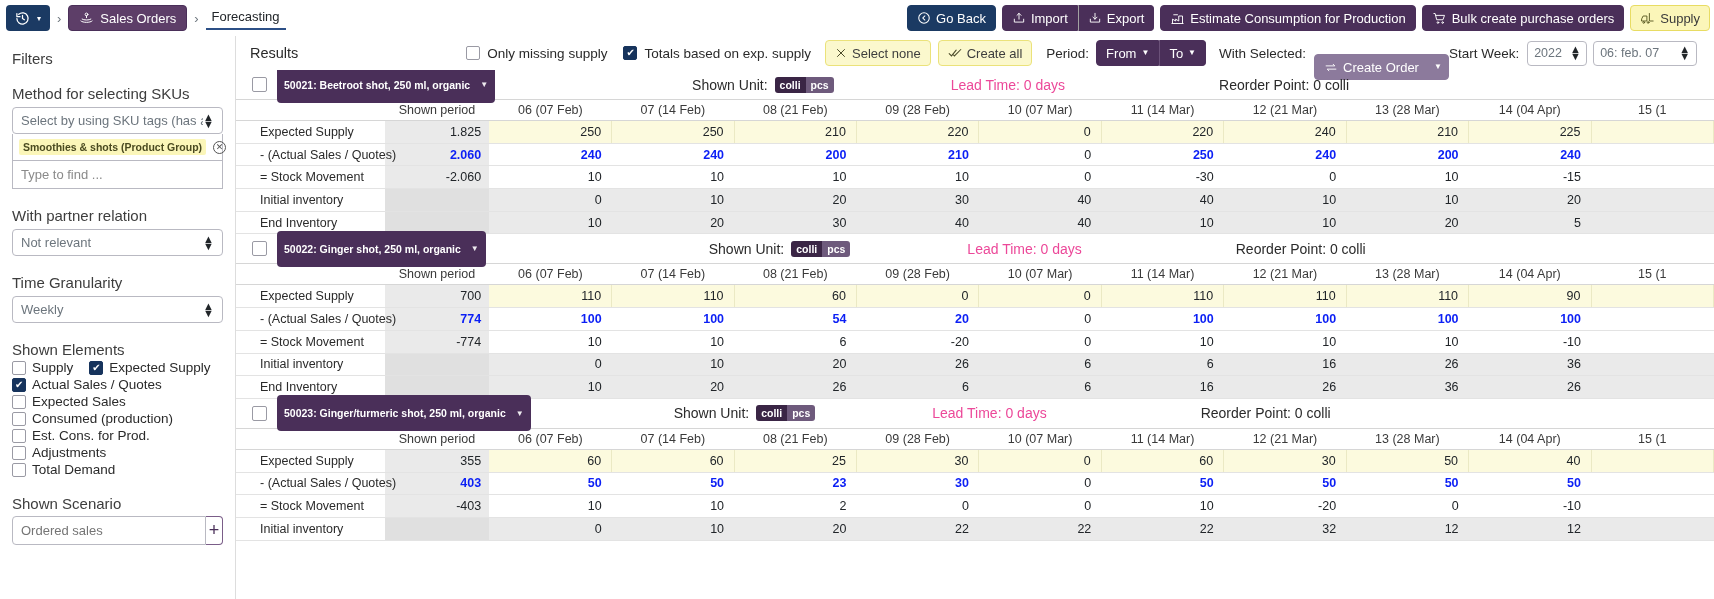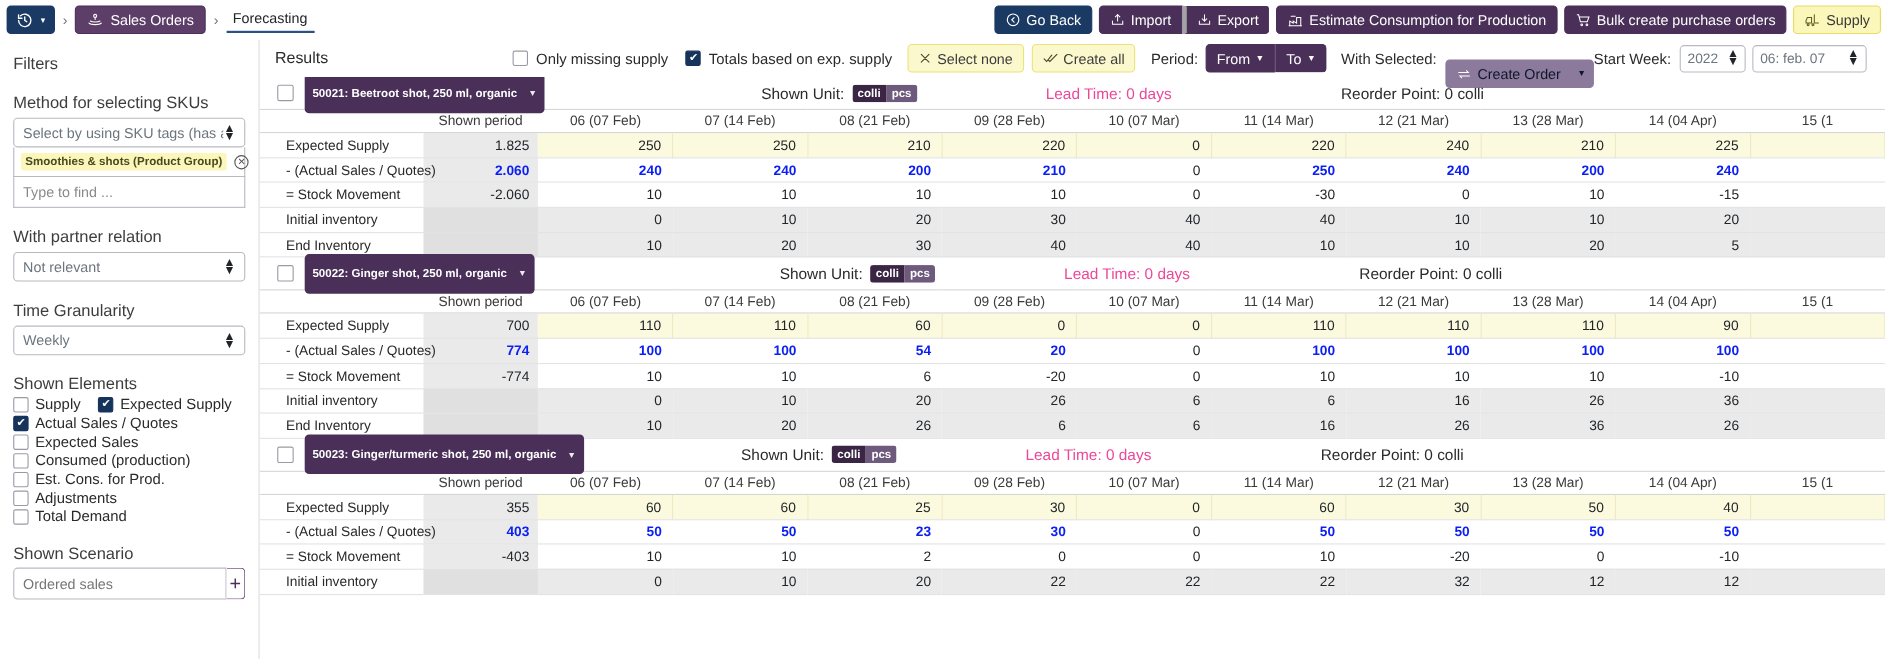--- a/index.html
+++ b/index.html
@@ -34,21 +34,21 @@
     font-size: 13px;
     line-height: 1;
     cursor: pointer;
     white-space: nowrap;
     user-select: none;
   }
   .btn-navy { background: #1b3a63; color: #fff; border-color: #1b3a63; }
   .btn-purple { background: #4a2f59; color: #fff; border-color: #4a2f59; }
   .btn-yellow { background: #fbf6b9; color: #3a3a3a; border-color: #e8dc63; }
   .btn-ylight { background: #fbf8cd; color: #3d3d3d; border-color: #ebe27a; }
-  .btn-lav { background: #8c7a9c; color: #0f172a; border-color: #8c7a9c; margin-top: 28px; }
+  .btn-lav { background: #8c7a9c; color: #ffffff; border-color: #8c7a9c; margin-top: 28px; }
 
   .hist-btn {
     background: #1b3a63; color: #fff;
     border-radius: 4px; height: 26px;
     display: inline-flex; align-items: center; gap: 7px;
     padding: 0 9px; cursor: pointer;
   }
   .crumb-sep { color: #6c757d; margin: 0 7px; font-size: 13px; }
   .crumb-sales {
     background: #5d3e68; color: #fff;
@@ -261,21 +261,21 @@
     <div class="btn btn-purple" style="border-radius:4px 0 0 4px;margin-right:-6px">
       <span>
         <svg width="14" height="14" viewBox="0 0 24 24" fill="none" stroke="#fff" stroke-width="1.6" stroke-linecap="round">
           <path d="M12 14V4"></path>
             <path d="M8.5 7.5 12 4l3.5 3.5"></path>
             <path d="M4 14v5h16v-5"></path>
         </svg>
       </span>
       <span>Import</span>
     </div>
-    <div class="btn btn-purple" style="border-radius:0 4px 4px 0;border-left:4px solid #a3a3a3">
+    <div class="btn btn-purple" style="border-radius:0 4px 4px 0;border-left:1px solid #a3a3a3">
       <span>
         <svg width="14" height="14" viewBox="0 0 24 24" fill="none" stroke="#fff" stroke-width="1.6" stroke-linecap="round">
           <path d="M12 4v10"></path>
             <path d="M8.5 10.5 12 14l3.5-3.5"></path>
             <path d="M4 14v5h16v-5"></path>
         </svg>
       </span>
       <span>Export</span>
     </div>
     <div class="btn btn-purple">

